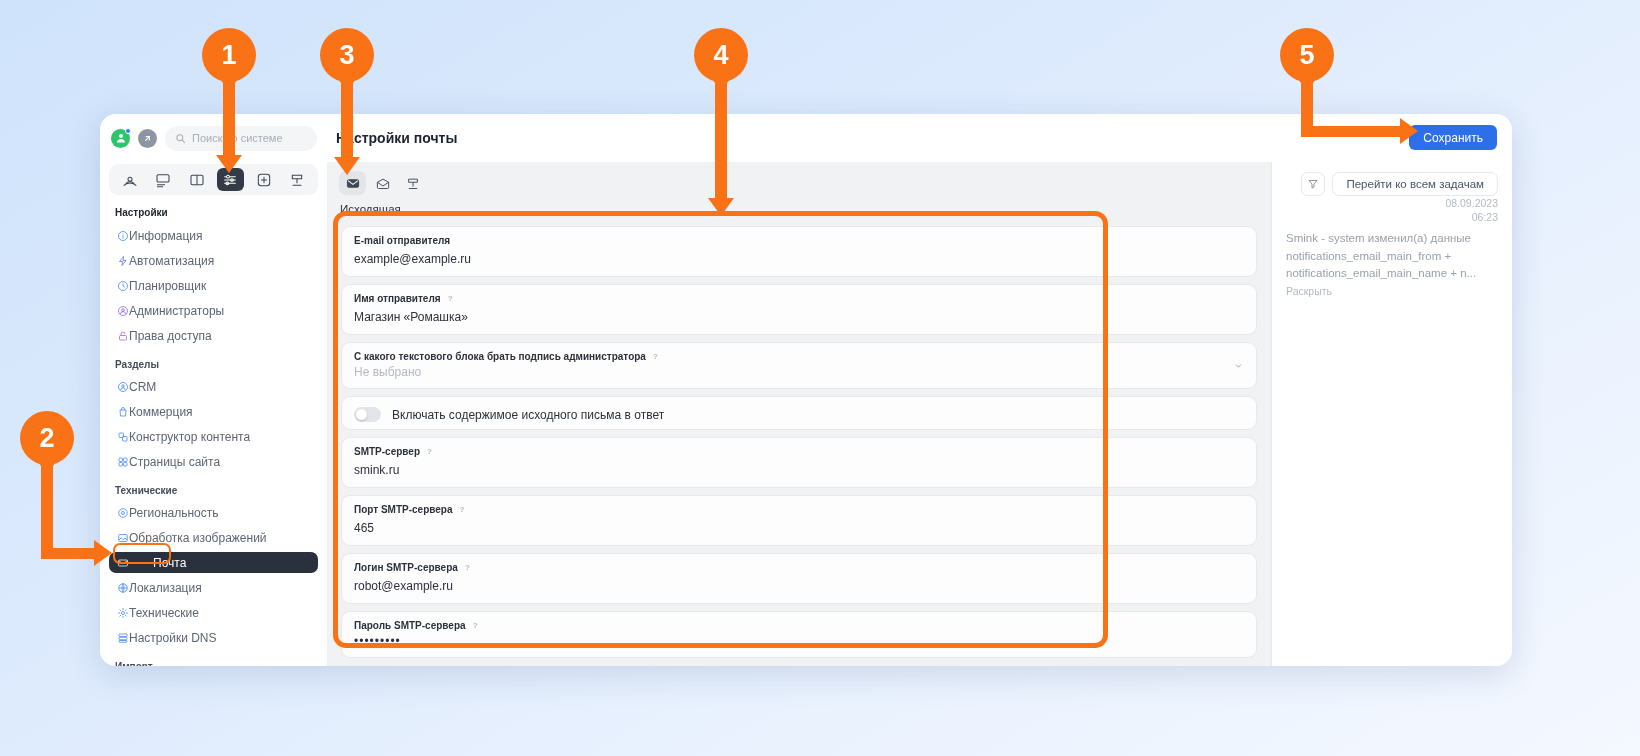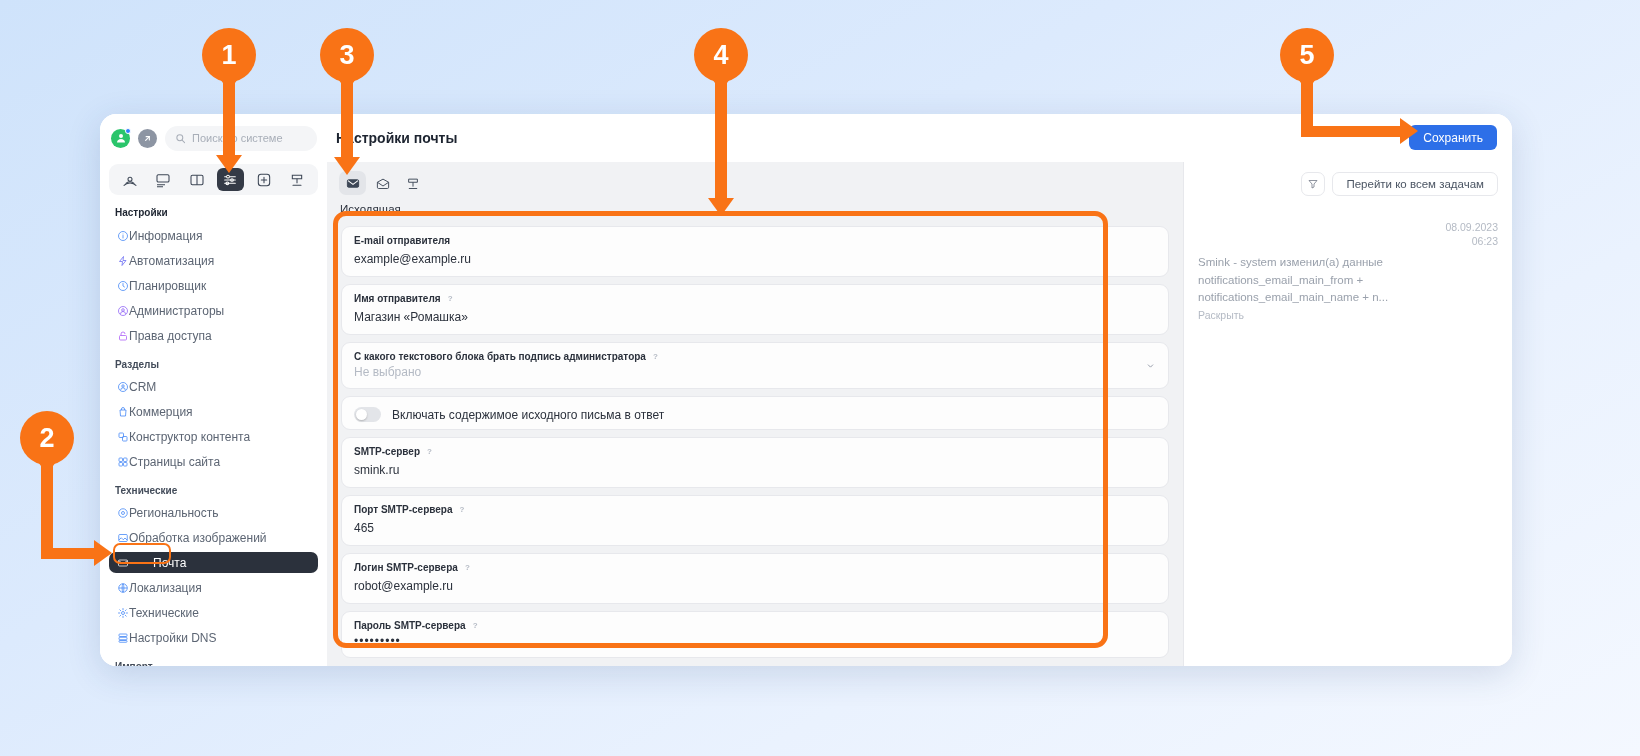--- a/index.html
+++ b/index.html
@@ -161,21 +161,21 @@
   .nav-item.active .ni-icon svg { stroke: #fff; }
 
   
   #main {
     flex: 1;
     background: #f1f2f4;
     display: flex;
     min-width: 0;
   }
   #form-col {
-    width: 856px;
+    width: 944px;
     flex-shrink: 0;
     background: #f1f2f4;
     display: flex; flex-direction: column;
     padding: 6px 0 0 0;
     overflow: hidden;
   }
   #tab-row {
     display: flex; align-items: center; gap: 3px;
     padding: 0 0 0 12px;
     height: 30px;
@@ -255,21 +255,21 @@
     background: #ffffff;
     border-left: 1px solid #e7e8ec;
     display: flex; flex-direction: column;
     min-width: 0;
     padding: 10px 14px 0 14px;
     overflow: hidden;
   }
   #activity-head {
     display: flex; align-items: center; justify-content: flex-end;
     gap: 7px;
-    margin-bottom: 24px;
+    margin-bottom: 0;
   }
   #filter-btn {
     width: 24px; height: 24px;
     border: 1px solid #e7e8ec; border-radius: 7px;
     display: flex; align-items: center; justify-content: center;
     cursor: pointer; background: #fff;
   }
   #filter-btn svg { width: 12px; height: 12px; stroke: #6b7280; fill: none; stroke-width: 1.5; }
   #all-tasks-btn {
     height: 24px;

